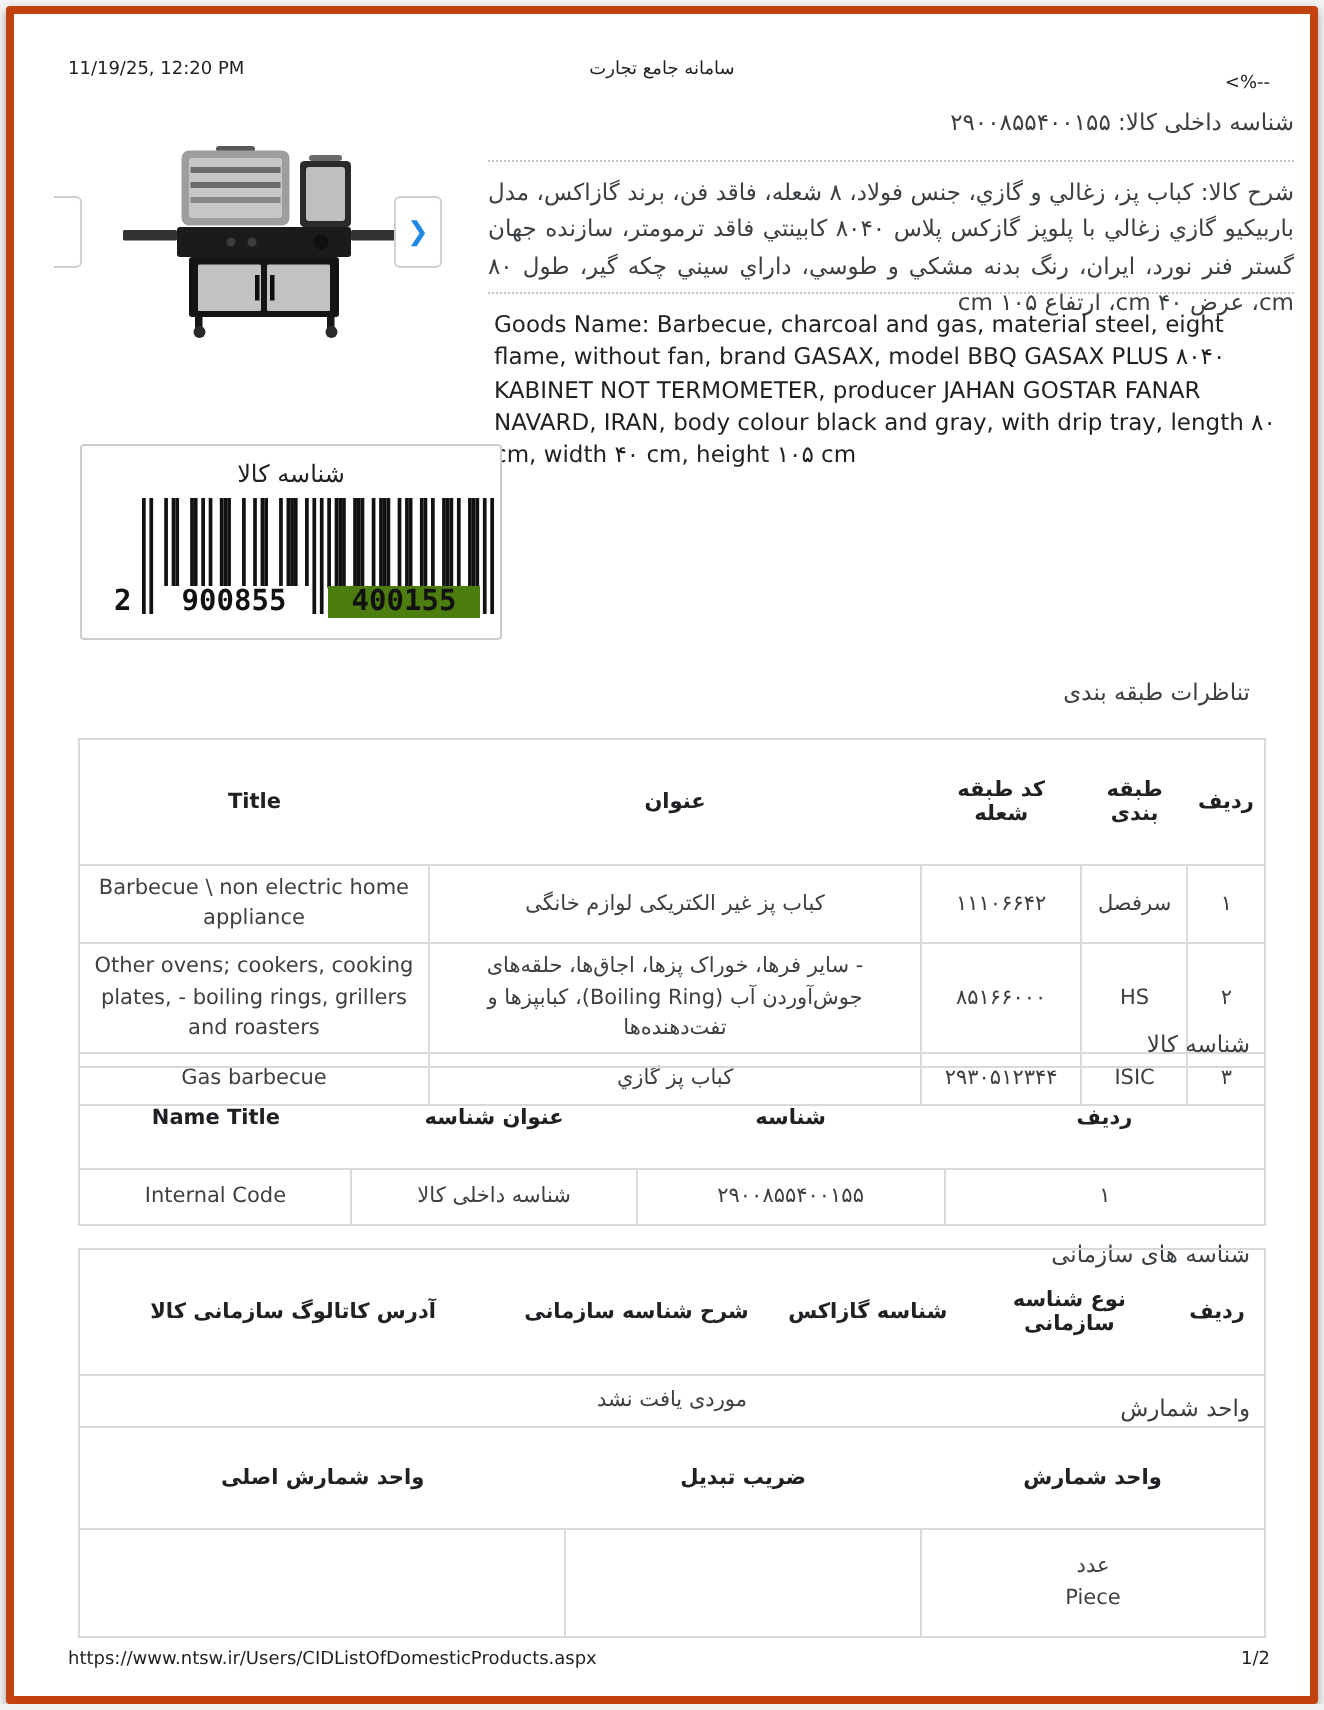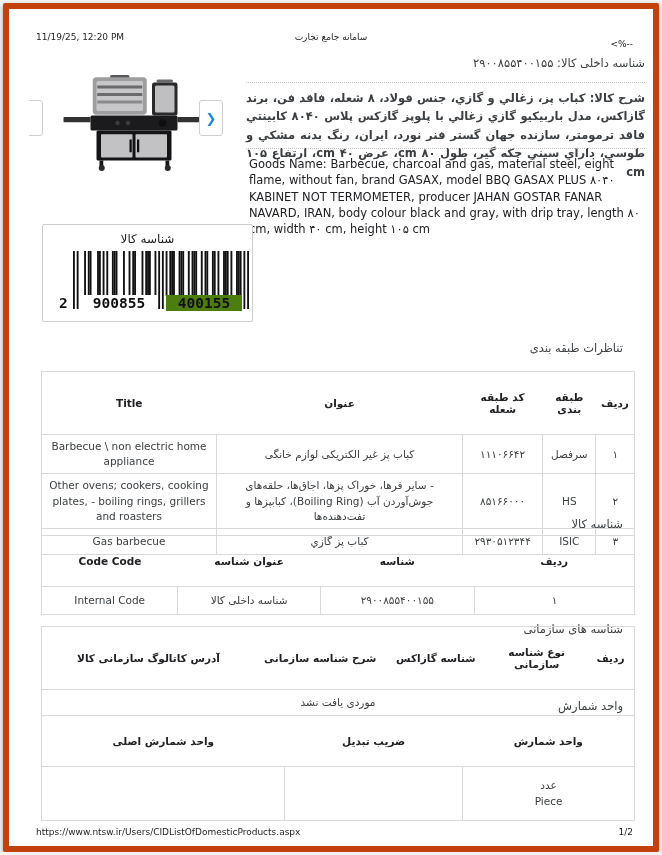--- a/index.html
+++ b/index.html
@@ -1,34 +1,34 @@
 <!DOCTYPE html>
 <html lang="fa"><head>
 <meta charset="utf-8">
 <style>
   * { margin:0; padding:0; box-sizing:border-box; }
   body { background:#f2f2f2; font-family:"DejaVu Sans", sans-serif; }
   .page { position:relative; width:656px; height:849px; margin:3px auto 0; background:#fff;
-          border:6px solid #c2410c; border-radius:2px; box-shadow:0 2px 4px rgba(0,0,0,.35);
+          border:4px solid #c2410c; border-radius:2px; box-shadow:0 2px 4px rgba(0,0,0,.35);
           color:#3c4043; overflow:hidden; }
   .abs { position:absolute; }
   .tiny { font-size:9px; color:#1f1f1f; }
   .rtl { direction:rtl; }
   .ltr { direction:ltr; }
 
   .hdr-date { left:27px; top:23px; }
   .hdr-title { left:0; right:0; top:23px; text-align:center; }
   .hdr-stray { right:20px; top:30px; direction:ltr; }
 
   .prod-id { right:8px; top:47px; font-size:11.5px; color:#3c4043; }
   .dots { border-top:1px dotted #c3c3c3; height:0; }
   .dots1 { left:237px; right:8px; top:73px; }
   .dots2 { left:237px; right:8px; top:139px; }
   .desc-fa { left:237px; right:8px; top:80px; font-size:11.5px; line-height:1.6;
-             text-align:justify; color:#3c4043;font-weight:bold; }
+             text-align:justify; color:#3c4043; }
   .desc-en { left:240px; right:8px; top:147px; font-size:11.5px; line-height:1.42;
              color:#202124; text-align:left; }
 
   .carousel { left:20px; top:53px; width:196px; height:118px; overflow:hidden; }
   .nav-btn { position:absolute; width:24px; height:36px; top:38px; background:#fff;
              border:1px solid #cfcfcf; border-radius:3px; display:flex; align-items:center;
              justify-content:center; font-size:13px; font-weight:bold; color:#1e88e5; cursor:pointer; }
   .nav-prev { left:-10px; }
   .nav-next { right:2px; }
   .bbq { position:absolute; left:30px; top:2px; }
@@ -224,21 +224,21 @@
         <col style="width:27%">
         <col style="width:26%">
         <col style="width:24%">
         <col style="width:23%">
       </colgroup>
     <thead>
       <tr>
         <th>ردیف</th>
         <th>شناسه</th>
         <th>عنوان شناسه</th>
-        <th>Code Code</th>
+        <th>Name Title</th>
       </tr>
     </thead>
     <tbody>
       <tr>
         <td>۱</td>
         <td>۲۹۰۰۸۵۵۴۰۰۱۵۵</td>
         <td>شناسه داخلی کالا</td>
         <td class="ltr">Internal Code</td>
       </tr>
     </tbody>

